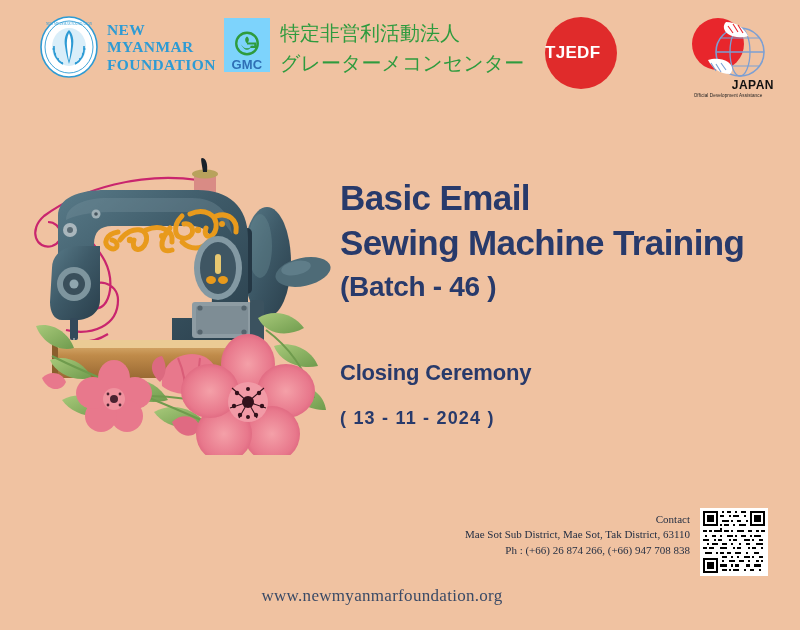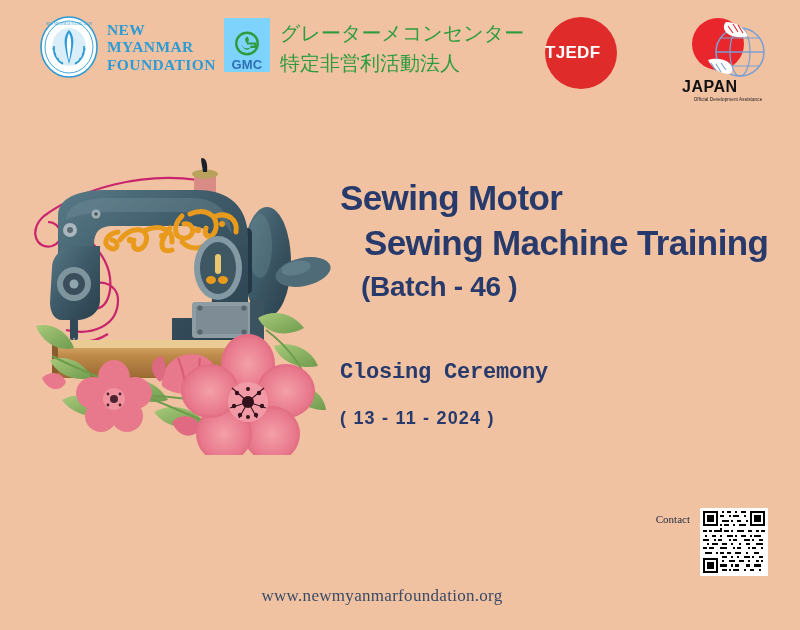--- a/index.html
+++ b/index.html
@@ -30,40 +30,40 @@
   .gmc-jp{font-family:"DejaVu Sans", sans-serif;color:#2E9B3E;font-size:20px;line-height:30px;font-weight:500;white-space:nowrap;}
 
   
   .tjedf{position:absolute;left:545px;top:17px;width:72px;height:72px;border-radius:50%;
          background:#E02B2B;display:flex;align-items:center;justify-content:flex-start;}
   .tjedf span{color:#fff;font-weight:700;font-size:17px;letter-spacing:.3px;font-family:"Liberation Sans",sans-serif;}
 
   
   .japan{position:absolute;left:682px;top:14px;width:92px;height:92px;}
   .japan-mark{width:92px;height:68px;position:relative;}
-  .japan-t1{text-align:left;font-family:"Liberation Sans",sans-serif;font-weight:700;
-            font-size:16px;color:#111;letter-spacing:.5px;margin-top:-4px;}
+  .japan-t1{text-align:right;font-family:"Liberation Sans",sans-serif;font-weight:700;
+            font-size:12px;color:#111;letter-spacing:.5px;margin-top:-4px;}
   .japan-t2{text-align:center;font-family:"Liberation Sans",sans-serif;
             font-size:4.6px;color:#222;letter-spacing:.1px;margin-top:1px;}
 
   
   .art{position:absolute;left:22px;top:150px;width:316px;height:305px;}
 
   
   .title-block{position:absolute;left:340px;top:176px;width:450px;}
   .t-line{
     color:#283A6B;font-family:"Liberation Sans", sans-serif;
     font-weight:700;letter-spacing:-.6px;
   }
   .t1{font-size:35px;line-height:44px;}
-  .t2{font-size:35px;line-height:46px;margin-left:24px;}
-  .t3{font-size:28px;line-height:42px;letter-spacing:-.3px;margin-left:21px;}
+  .t2{font-size:35px;line-height:46px;}
+  .t3{font-size:28px;line-height:42px;letter-spacing:-.3px;}
 
   .sub-block{position:absolute;left:340px;top:357px;width:420px;}
-  .s1{color:#283A6B;font-family:Liberation Mono, monospace;font-weight:700;
+  .s1{color:#283A6B;font-family:Liberation Sans, sans-serif;font-weight:700;
       font-size:22px;line-height:32px;letter-spacing:-.2px;}
   .s2{color:#283A6B;font-family:"Liberation Sans",sans-serif;font-weight:700;
       font-size:18px;line-height:34px;letter-spacing:1.2px;margin-top:12px;}
 
   
   .contact{position:absolute;right:110px;top:512px;width:400px;text-align:right;
            font-family:"Liberation Serif", serif;color:#1F2B40;font-size:11px;line-height:15.4px;}
   .contact .ln{white-space:nowrap;}
   .contact u{text-decoration:underline;}
 
@@ -116,22 +116,22 @@
       <div class="gmc-mark">
         <svg width="42" height="36" viewBox="0 0 42 36">
           <circle cx="21" cy="18" r="15.5" fill="none" stroke="#2E9B3E" stroke-width="3.4"></circle>
           <path d="M21 18 h12 v5 h-7" fill="none" stroke="#2E9B3E" stroke-width="3.2"></path>
           <path d="M21 8 C24 10 25 14 21 18 C17 14 18 10 21 8 Z" fill="#2E9B3E"></path>
           <path d="M12 19 C15 23 18 25 21 25 C24 25 27 23 30 19 C27 24 24 27 21 27 C18 27 15 24 12 19 Z" fill="#2E9B3E"></path>
         </svg>
         <div class="gmc-lbl">GMC</div>
       </div>
       <div>
+        <div class="gmc-jp">特定非営利活動法人</div>
         <div class="gmc-jp">グレーターメコンセンター</div>
-        <div class="gmc-jp">特定非営利活動法人</div>
       </div>
     </div>
 
     <div class="tjedf">
       <span>TJEDF</span>
     </div>
 
     <div class="japan">
       <div class="japan-mark">
         <svg width="92" height="68" viewBox="0 0 92 68">
@@ -323,32 +323,34 @@
             <circle cx="8" cy="11" r="2.2"></circle>
           <circle cx="0" cy="-15" r="2"></circle>
             <circle cx="0" cy="13" r="2"></circle>
           <path d="M0 -2 L-16 -16 M0 -2 L16 -16 M0 -2 L-18 4 M0 -2 L18 4 M0 -2 L-9 14 M0 -2 L9 14" stroke="#33121C" stroke-width="1.1" fill="none"></path>
         </g>
       </g>
     </svg>
   </div>
 
   <div class="title-block">
-    <div class="t-line t1">Sewing Motor</div>
+    <div class="t-line t1">Basic Email</div>
     <div class="t-line t2">Sewing Machine Training</div>
     <div class="t-line t3">(Batch - 46 )</div>
   </div>
 
   <div class="sub-block">
     <div class="s1">Closing Ceremony</div>
     <div class="s2">( 13 -  11  -  2024  )</div>
   </div>
 
   <div class="contact">
     <div class="ln">Contact</div>
+    <div class="ln">Mae Sot Sub District, Mae Sot, Tak District, 63110</div>
+    <div class="ln">Ph : (+66) 26 874 266, (+66) 947 708 838</div>
   </div>
 
   <div class="qr">
     <svg width="62" height="62" viewBox="0 0 29 29" shape-rendering="crispEdges">
       <rect width="29" height="29" fill="#fff"></rect>
       <g fill="#000">
         <path d="M0 0h7v7h-7z"></path>
           <path d="M1 1h5v5h-5z" fill="#fff"></path>
           <path d="M2 2h3v3h-3z"></path>
         <path d="M22 0h7v7h-7z"></path>

